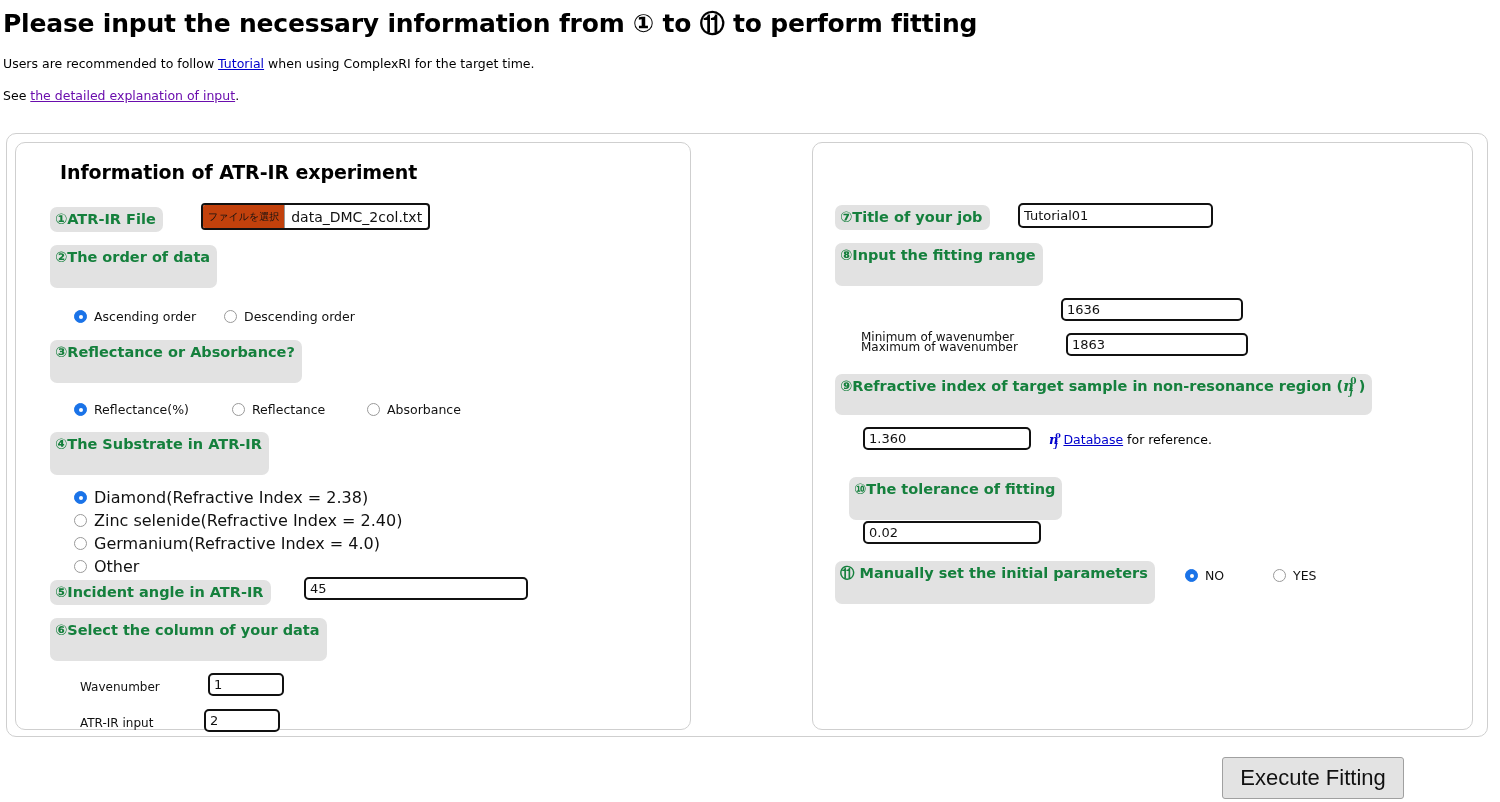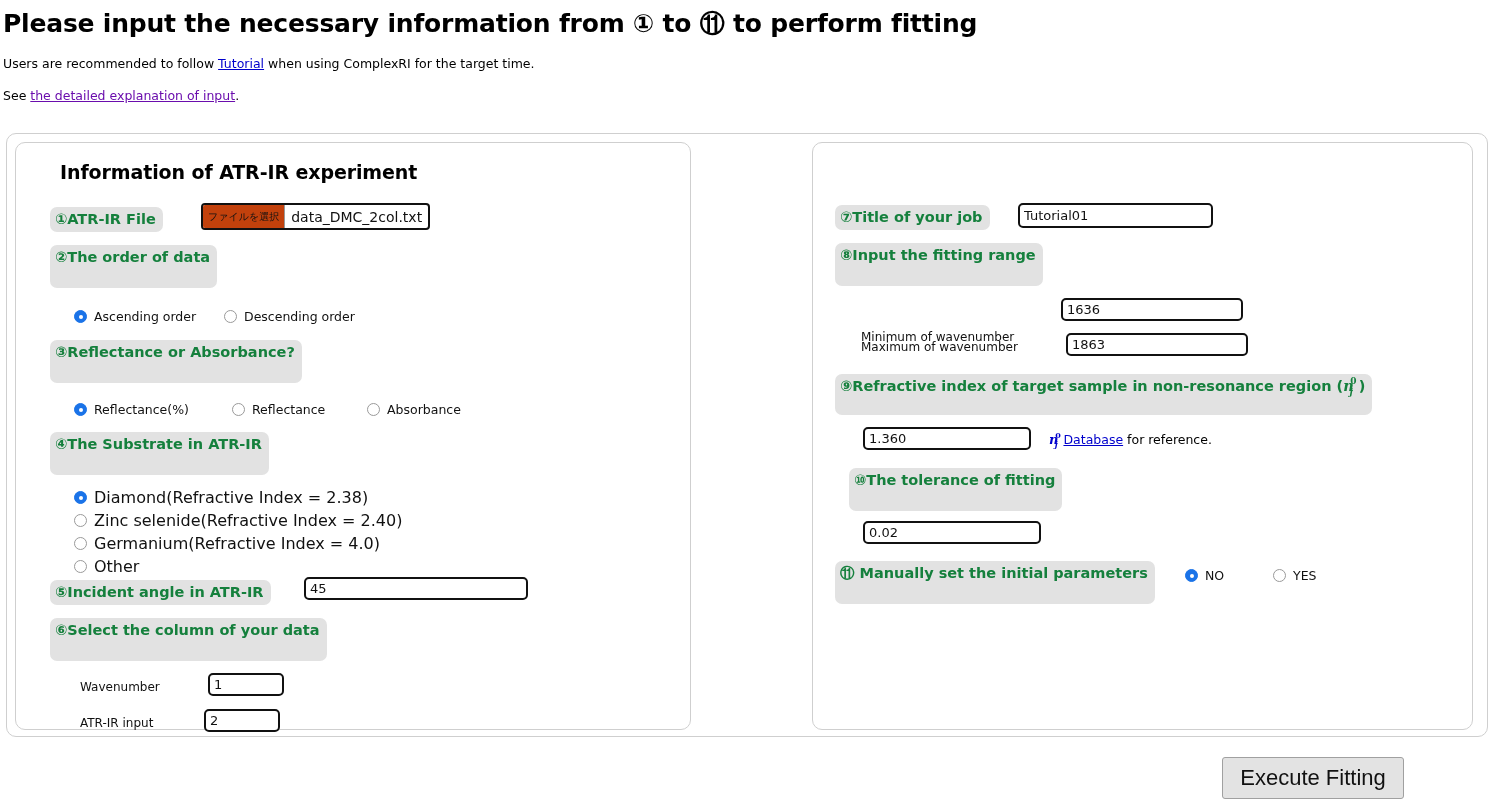--- a/index.html
+++ b/index.html
@@ -300,21 +300,21 @@
       <input class="abs tbox" style="left: 253px; top: 190px; width: 182px;" value="1863">
 
       <div class="abs" style="left:22px; top:231px;">
         <span class="qlabel tall" style="padding-bottom:20px;"><span>⑨Refractive index of target sample in non-resonance region (</span><span class="mathn">n<span class="sup">0</span><span class="sub">j</span></span><span>)</span></span>
       </div>
       <input class="abs tbox" style="left: 50px; top: 284px; width: 168px;" value="1.360">
       <div class="abs" style="left:236px; top:289px; font-size:12.5px;">
         <span class="mathn" style="color:#0000cc; font-size:13px;">n<span class="sup">0</span><span class="sub">j</span></span><a href="#">Database</a><span> for reference.</span>
       </div>
 
-      <div class="abs" style="left:22px; top:325px;padding-left:14px;">
+      <div class="abs" style="left:22px; top:334px;padding-left:14px;">
         <span class="qlabel tall">⑩The tolerance of fitting</span>
       </div>
       <input class="abs tbox" style="left: 50px; top: 378px; width: 178px;" value="0.02">
 
       <div class="abs" style="left:22px; top:418px;">
         <span class="qlabel tall">⑪ Manually set the initial parameters</span>
       </div>
       <div class="abs radio-row" style="left:372px; top:425px; width:200px;">
         <div class="radio-item" style="width:88px;">
           <span class="radio on"></span>

